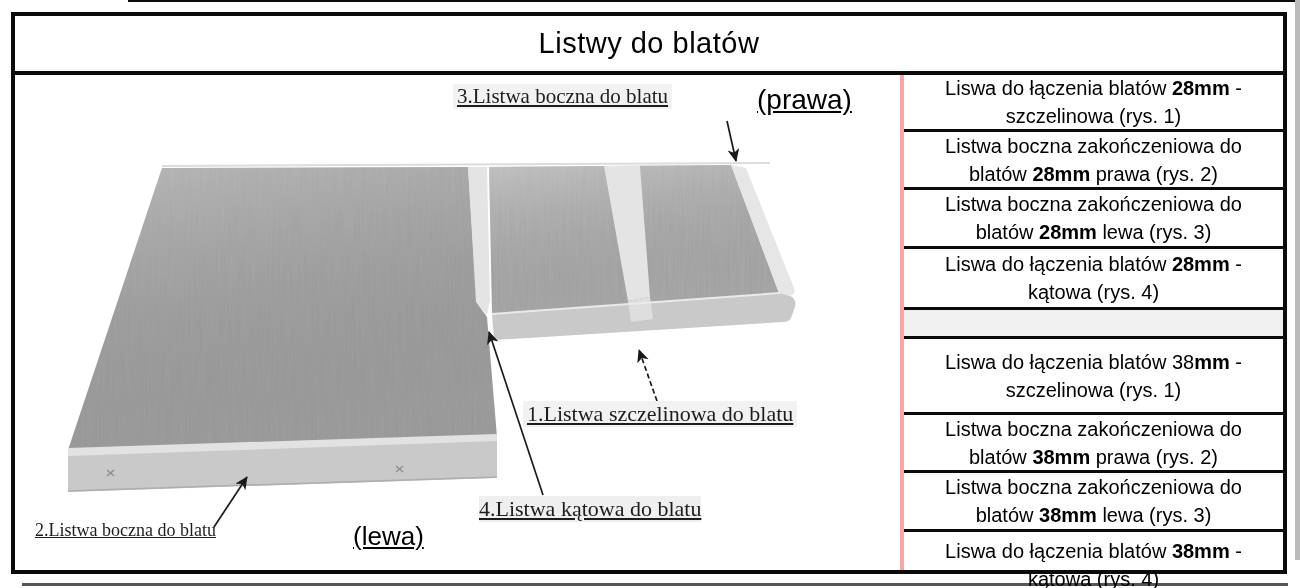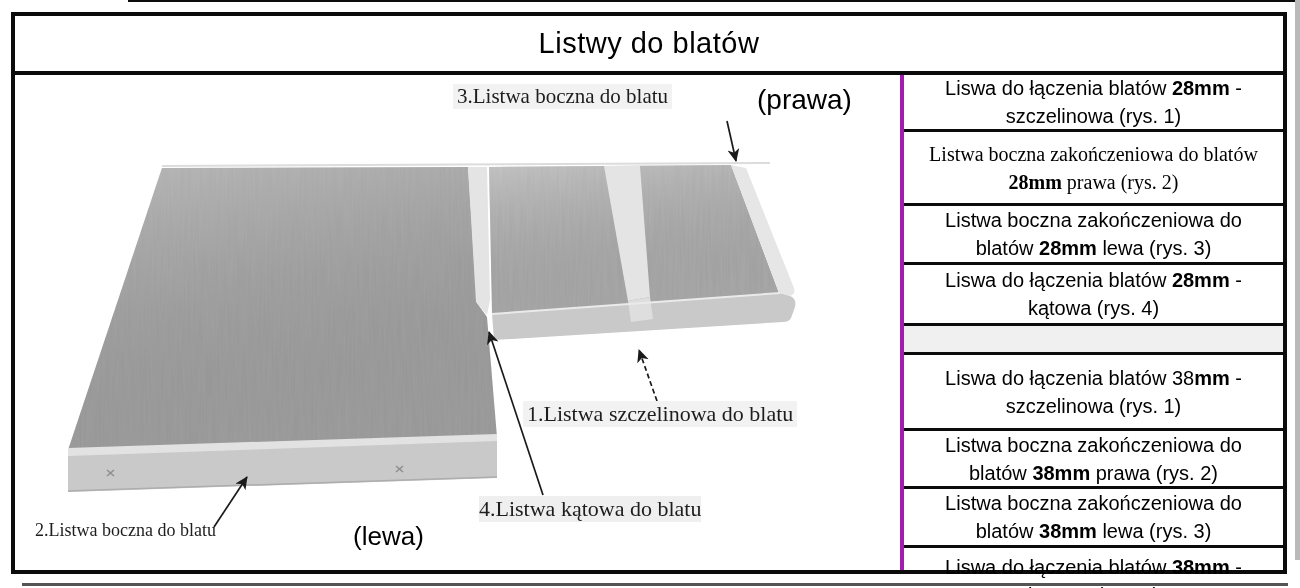--- a/index.html
+++ b/index.html
@@ -9,36 +9,36 @@
   #right-shadow{left:1295px;top:0;width:5px;height:560px;background:#b9b9b9;}
   #bottom-shadow{left:22px;top:583px;width:1266px;height:3px;background:#555;}
   #frame{position:absolute;left:11px;top:12px;width:1276px;height:562px;box-sizing:border-box;
     border:4px solid #0b0b0b;display:flex;flex-direction:column;background:#fff;}
   #title-row{height:59px;box-sizing:border-box;border-bottom:4px solid #0b0b0b;
     display:flex;align-items:center;justify-content:center;flex:none;}
   #page-title{font-size:29px;color:#000;letter-spacing:.5px;}
   #content-row{flex:1;display:flex;min-height:0;}
   #diagram-cell{width:885px;flex:none;position:relative;}
   #diagram-cell svg{position:absolute;left:0;top:0;}
-  .ann{position:absolute;white-space:nowrap;color:#1d1d1d;}
+  .ann{position:absolute;white-space:nowrap;color:#1d1d1d;text-decoration:underline;}
   .ann.serif{font-family:"Liberation Serif","DejaVu Serif",serif;}
   .ann.sans{font-family:"Liberation Sans",sans-serif;color:#000;}
   .patch{background:#f2f2f2;padding:0 4px;}
   #ann3-label{left:438px;top:9px;font-size:21px;}
   #ann3-side{left:742px;top:9px;font-size:28px;}
   #ann1-label{left:508px;top:326px;font-size:22px;}
   #ann4-label{left:464px;top:421px;font-size:22px;background:#efefef;}
   #ann2-label{left:20px;top:445px;font-size:18px;}
   #ann2-side{left:338px;top:446px;font-size:26px;}
-  #table-cell{flex:1;min-width:0;box-sizing:border-box;border-left:4px solid #a21caf;
+  #table-cell{flex:1;min-width:0;box-sizing:border-box;border-left:4px solid #fca5a5;
     display:flex;flex-direction:column;}
   .t-row{box-sizing:border-box;border-bottom:3px solid #0b0b0b;flex:none;
     display:flex;align-items:center;justify-content:center;padding:0 10px;}
   .t-row:nth-child(1){height:57px;}
-  .t-row:nth-child(2){height:74px;font-family:Liberation Serif, serif;}
+  .t-row:nth-child(2){height:58px;}
   .t-row:nth-child(3){height:59px;}
   .t-row:nth-child(4){height:61px;}
   .t-row:nth-child(5){height:29px;}
   .t-row:nth-child(6){height:76px;}
   .t-row:nth-child(7){height:58px;}
   .t-row:nth-child(8){height:59px;}
   .t-row:nth-child(9){height:66px;border-bottom:none;}
   .t-text{font-size:20px;line-height:28px;text-align:center;color:#000;}
   .t-text .b{font-weight:700;}
 </style>

